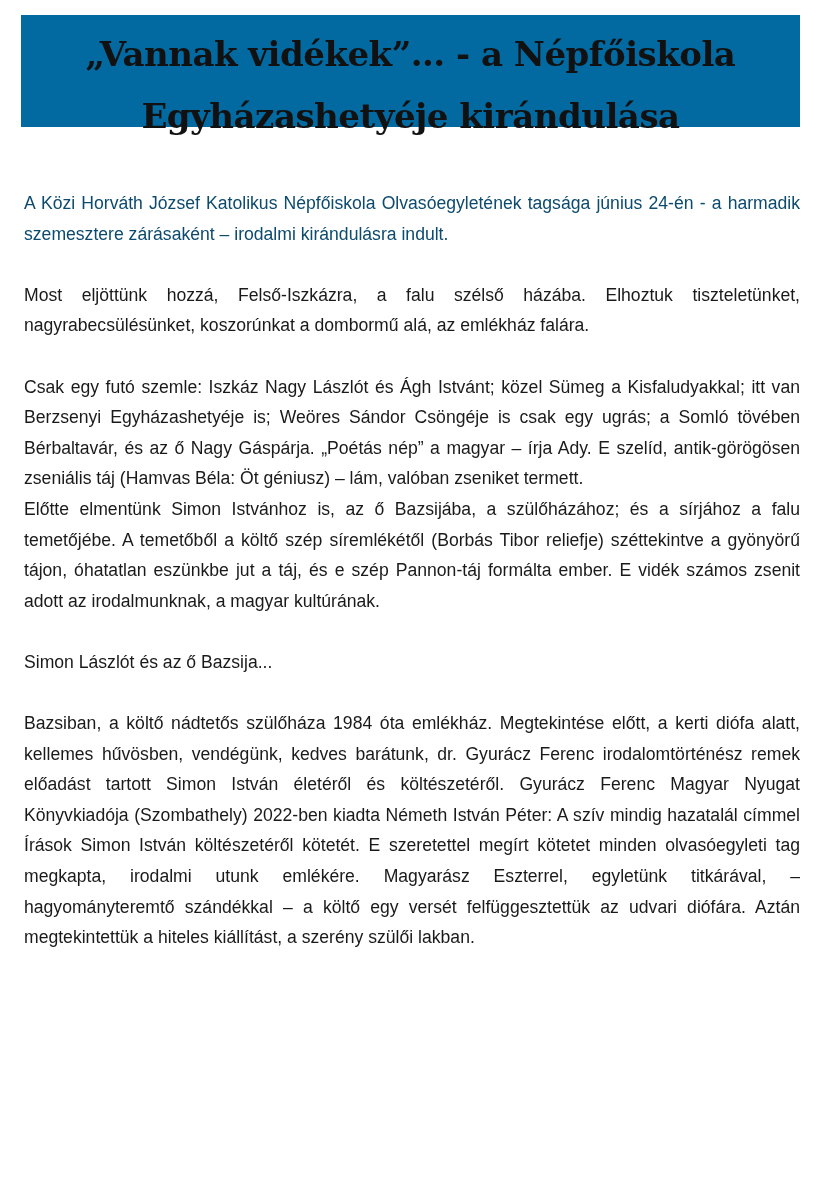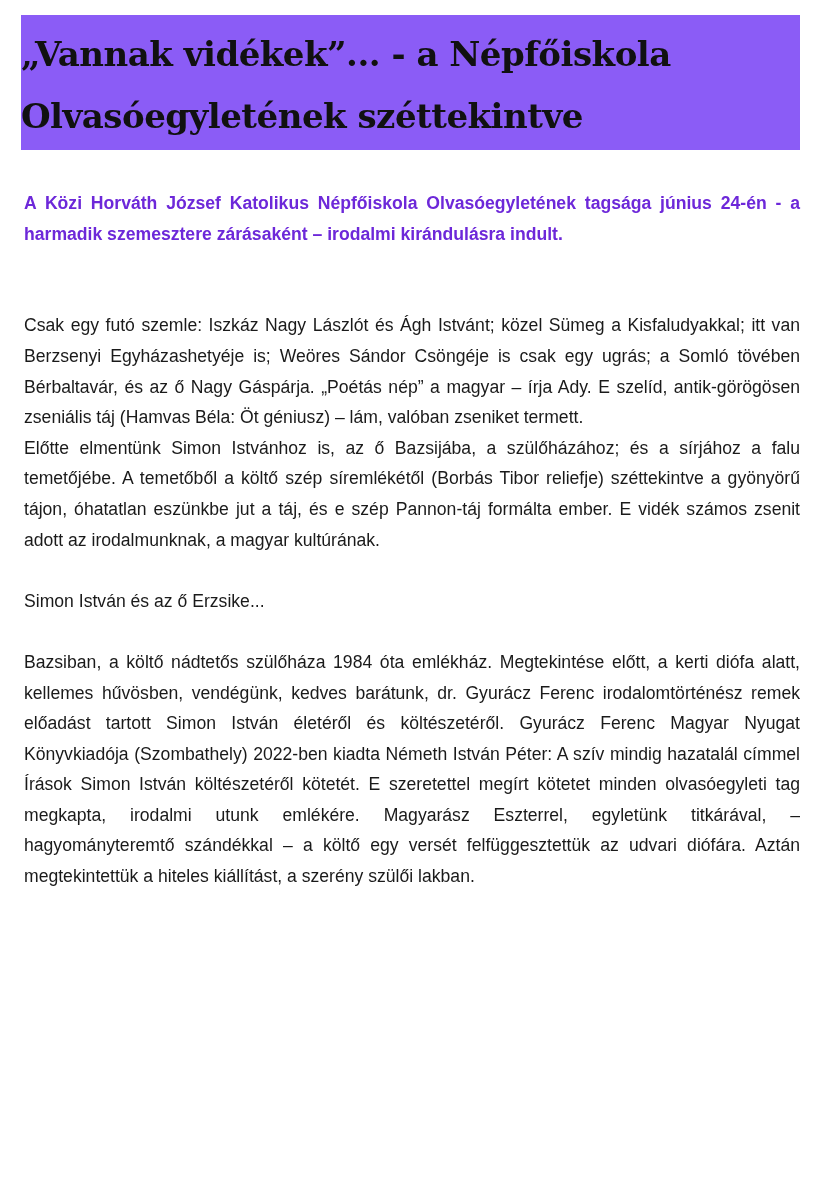--- a/index.html
+++ b/index.html
@@ -12,24 +12,25 @@
       height: 1200px;
       overflow: hidden;
       position: relative;
       color: #111111;
     }
     .title-box {
       position: absolute;
       left: 21px;
       top: 15px;
       width: 779px;
-      height: 135px;
-      background: #8b5cf6;
+      height: 112px;
+      background: #0369a1;
       box-sizing: border-box;
       padding-top: 8px;
+      text-align: center;
     }
     .title-line {
       font-family: "DejaVu Serif", "Liberation Serif", serif;
       font-weight: bold;
       font-size: 34px;
       line-height: 62px;
       letter-spacing: -0.5px;
       color: #111111;
       white-space: nowrap;
     }
@@ -41,38 +42,39 @@
       font-family: "Liberation Sans", "DejaVu Sans", sans-serif;
       font-size: 17.6px;
       line-height: 30.6px;
       color: #1a1a1a;
     }
     .article p {
       margin: 0;
       text-align: justify;
     }
     .lead {
-      font-weight: bold;
-      color: #6d28d9;
+      font-weight: normal;
+      color: #0c4a6e;
     }
     .gap {
       height: 30.6px;
     }
   </style>
 </head>
 <body>
 
 <div class="title-box">
   <div class="title-line">„Vannak vidékek”... - a Népfőiskola</div>
-  <div class="title-line">Olvasóegyletének széttekintve</div>
+  <div class="title-line">Egyházashetyéje kirándulása</div>
 </div>
 
 <div class="article">
   <p class="lead">A Közi Horváth József Katolikus Népfőiskola Olvasóegyletének tagsága június 24-én - a harmadik szemesztere zárásaként – irodalmi kirándulásra indult.</p>
   <div class="gap"></div>
+  <p>Most eljöttünk hozzá, Felső-Iszkázra, a falu szélső házába. Elhoztuk tiszteletünket, nagyrabecsülésünket, koszorúnkat a dombormű alá, az emlékház falára.</p>
   <div class="gap"></div>
   <p>Csak egy futó szemle: Iszkáz Nagy Lászlót és Ágh Istvánt; közel Sümeg a Kisfaludyakkal; itt van Berzsenyi Egyházashetyéje is; Weöres Sándor Csöngéje is csak egy ugrás; a Somló tövében Bérbaltavár, és az ő Nagy Gáspárja. „Poétás nép” a magyar – írja Ady.  E szelíd, antik-görögösen zseniális táj (Hamvas Béla: Öt géniusz) – lám, valóban  zseniket termett.</p>
   <p>Előtte elmentünk Simon Istvánhoz is, az ő Bazsijába, a szülőházához; és a sírjához a falu temetőjébe.  A temetőből a költő szép síremlékétől (Borbás Tibor reliefje) széttekintve a gyönyörű tájon, óhatatlan eszünkbe jut a táj, és e szép Pannon-táj formálta ember. E vidék számos zsenit adott az irodalmunknak, a magyar kultúrának.</p>
   <div class="gap"></div>
-  <p>Simon István és az ő Erzsike...</p>
+  <p>Simon Lászlót és az ő Bazsija...</p>
   <div class="gap"></div>
   <p>Bazsiban, a költő nádtetős szülőháza 1984 óta emlékház. Megtekintése előtt, a kerti diófa alatt, kellemes hűvösben, vendégünk, kedves barátunk, dr. Gyurácz Ferenc irodalomtörténész remek előadást tartott Simon István életéről és költészetéről. Gyurácz Ferenc Magyar Nyugat Könyvkiadója (Szombathely) 2022-ben kiadta Németh István Péter: A szív mindig hazatalál címmel Írások Simon István költészetéről kötetét. E szeretettel megírt kötetet minden olvasóegyleti tag megkapta, irodalmi utunk emlékére. Magyarász Eszterrel, egyletünk titkárával, – hagyományteremtő szándékkal – a költő egy versét felfüggesztettük az udvari diófára. Aztán megtekintettük a hiteles kiállítást, a szerény szülői lakban.</p>
 </div>
 
 </body></html>

